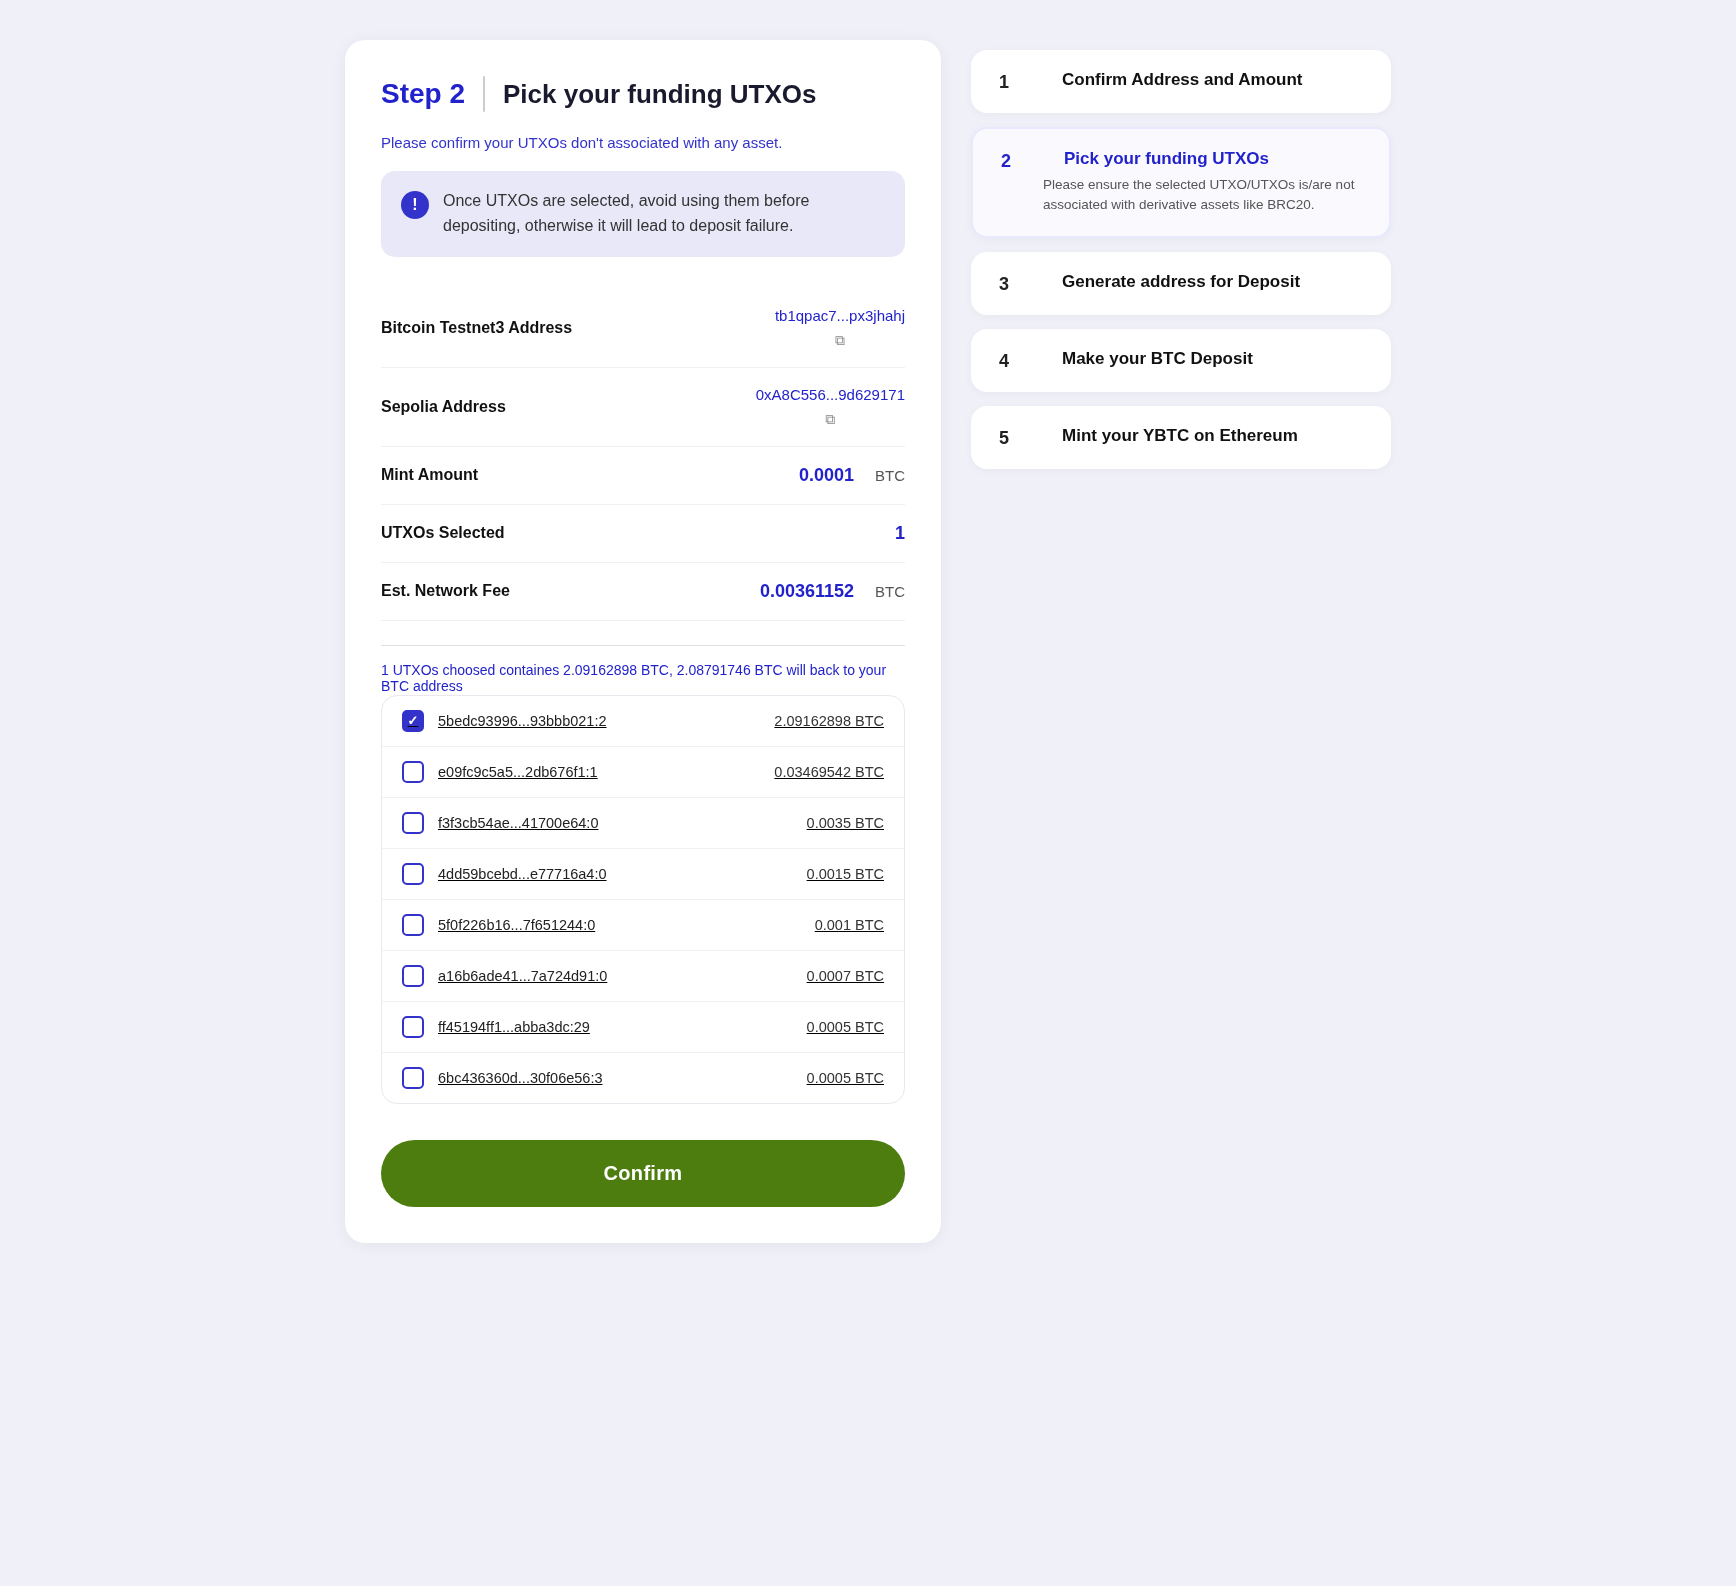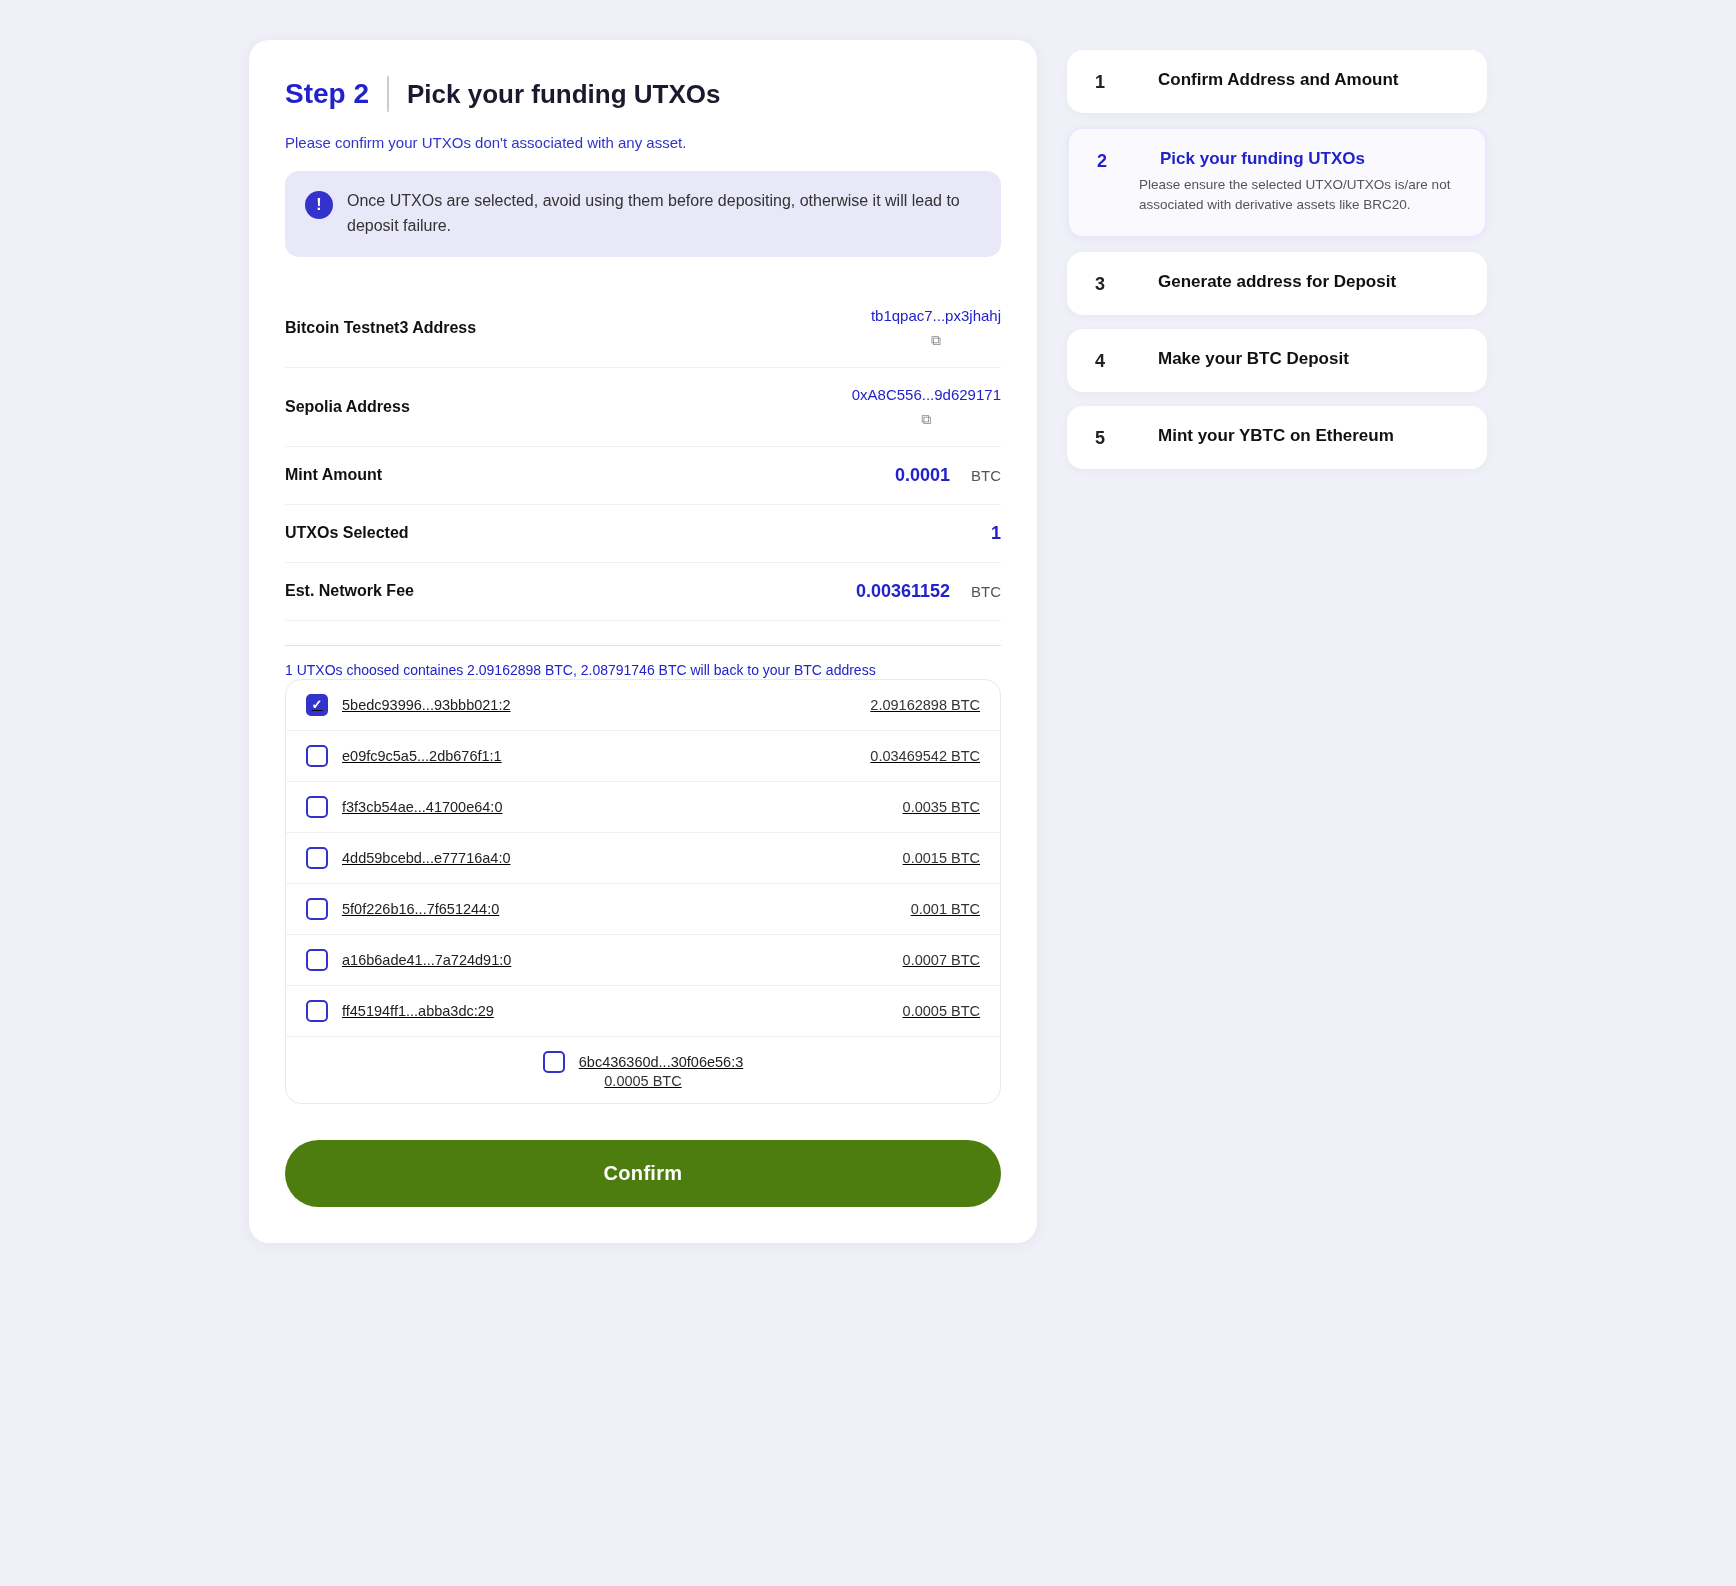--- a/index.html
+++ b/index.html
@@ -10,21 +10,21 @@
       display: flex;
       align-items: flex-start;
       justify-content: center;
       padding: 40px 30px;
       gap: 30px;
     }
     .main-card {
       background: #fff;
       border-radius: 20px;
       padding: 36px 36px 36px 36px;
-      width: 788px;
+      width: 596px;
       min-height: 1100px;
       box-shadow: 0 2px 16px rgba(0,0,0,0.06);
       display: flex;
       flex-direction: column;
       gap: 0;
     }
     .step-header {
       display: flex;
       align-items: center;
       gap: 18px;
@@ -133,21 +133,20 @@
     .utxo-row {
       display: flex;
       align-items: center;
       justify-content: space-between;
       padding: 14px 20px;
       border-bottom: 1px solid #f0f0f5;
       text-decoration: underline;
     }
     .utxo-row:last-child {
       border-bottom: none;
-      flex-direction: column;
     }
     .utxo-left {
       display: flex;
       align-items: center;
       gap: 14px;
     }
     .checkbox {
       width: 22px;
       height: 22px;
       border-radius: 5px;

